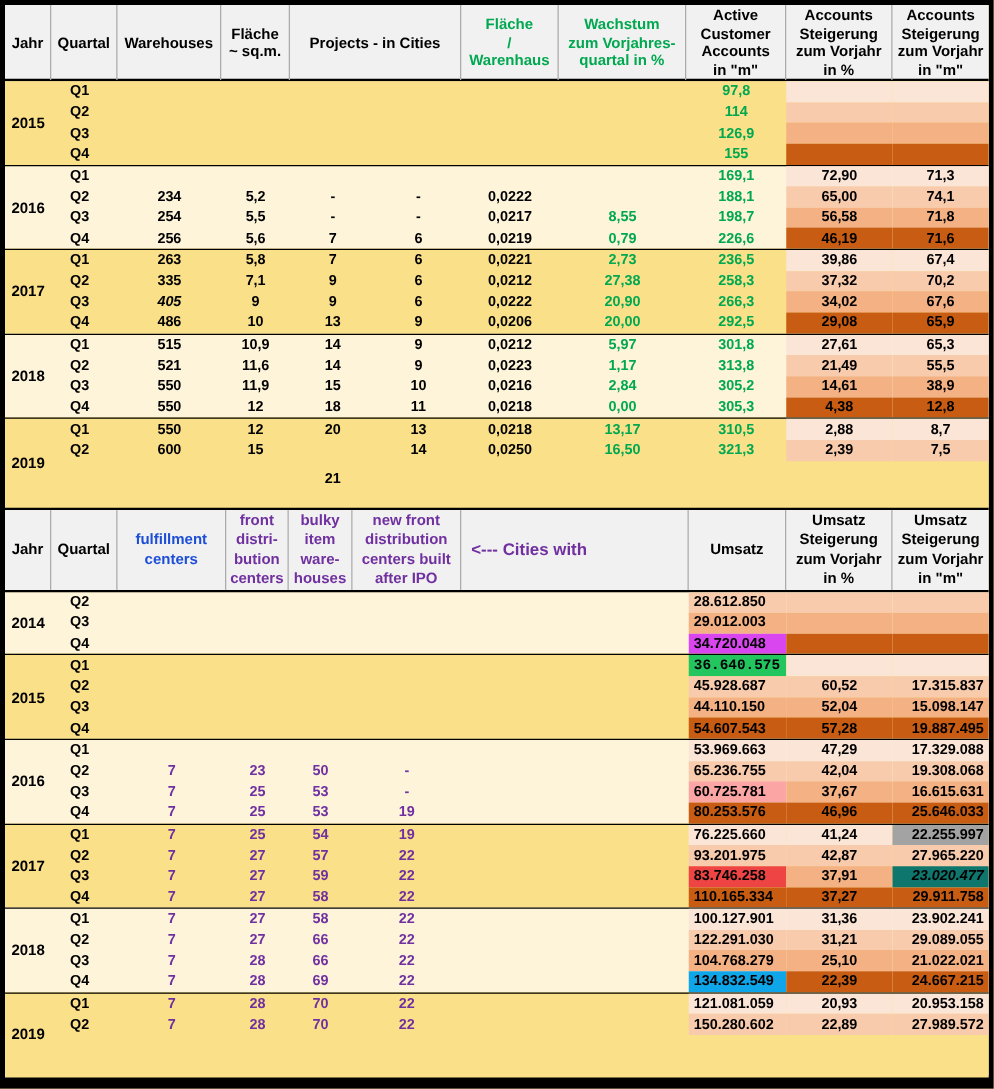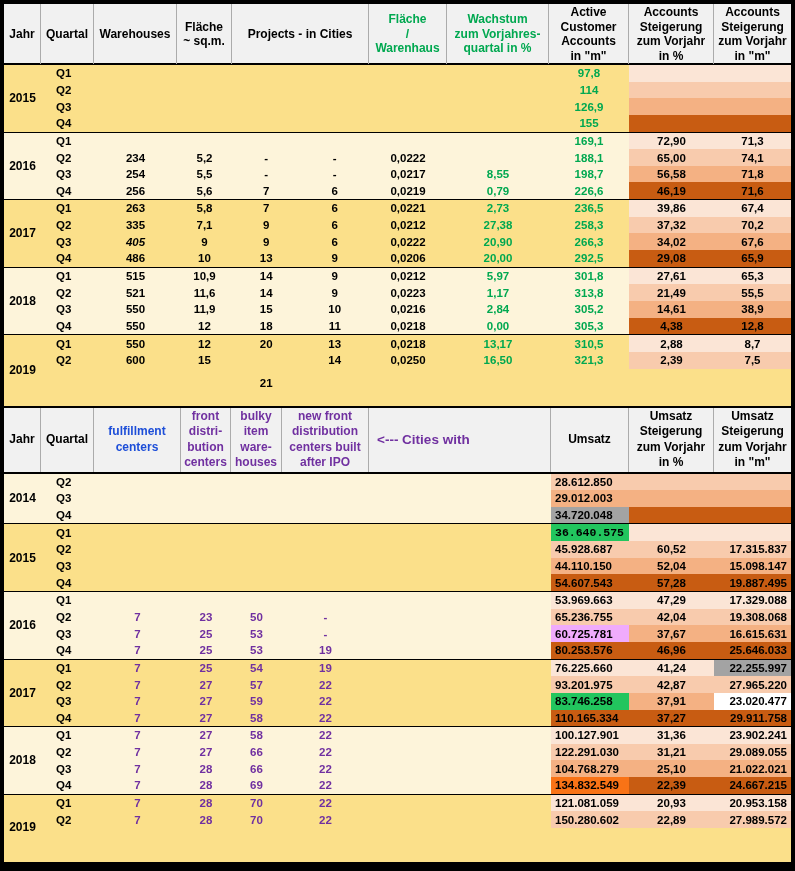--- a/index.html
+++ b/index.html
@@ -313,21 +313,21 @@
         <div class="c" style="grid-area: 2 / 7;"></div>
         <div class="c lft" style="grid-area: 2 / 8; background: rgb(244, 177, 131);">29.012.003</div>
         <div class="c" style="grid-area: 2 / 9; background: rgb(244, 177, 131);"></div>
         <div class="c rgt" style="grid-area: 2 / 10; background: rgb(244, 177, 131);"></div>
         <div class="c ql" style="grid-area: 3 / 2;">Q4</div>
         <div class="c" style="grid-area: 3 / 3; color: rgb(112, 48, 160);"></div>
         <div class="c" style="grid-area: 3 / 4; color: rgb(112, 48, 160);"></div>
         <div class="c" style="grid-area: 3 / 5; color: rgb(112, 48, 160);"></div>
         <div class="c" style="grid-area: 3 / 6; color: rgb(112, 48, 160);"></div>
         <div class="c" style="grid-area: 3 / 7;"></div>
-        <div class="c lft" style="grid-area: 3 / 8; background: #a3a3a3;">34.720.048</div>
+        <div class="c lft" style="grid-area: 3 / 8; background: #d946ef;">34.720.048</div>
         <div class="c" style="grid-area: 3 / 9; background: rgb(200, 92, 18);"></div>
         <div class="c rgt" style="grid-area: 3 / 10; background: rgb(200, 92, 18);"></div>
       </div>
       <div class="block" style="grid-template-columns: 37px 53px 87px 50px 51px 87px 182px 78px 85px 77px; grid-auto-rows: 16.65px; background: rgb(251, 224, 138);">
         <div class="year" style="grid-row: 1 / span 4;">2015</div>
         <div class="c ql" style="grid-area: 1 / 2;">Q1</div>
         <div class="c" style="grid-area: 1 / 3; color: rgb(112, 48, 160);"></div>
         <div class="c" style="grid-area: 1 / 4; color: rgb(112, 48, 160);"></div>
         <div class="c" style="grid-area: 1 / 5; color: rgb(112, 48, 160);"></div>
         <div class="c" style="grid-area: 1 / 6; color: rgb(112, 48, 160);"></div>
@@ -382,21 +382,21 @@
         <div class="c" style="grid-area: 2 / 7;"></div>
         <div class="c lft" style="grid-area: 2 / 8; background: rgb(248, 203, 173);">65.236.755</div>
         <div class="c" style="grid-area: 2 / 9; background: rgb(248, 203, 173);">42,04</div>
         <div class="c rgt" style="grid-area: 2 / 10; background: rgb(248, 203, 173);">19.308.068</div>
         <div class="c ql" style="grid-area: 3 / 2;">Q3</div>
         <div class="c" style="grid-area: 3 / 3; color: rgb(112, 48, 160);">7</div>
         <div class="c" style="grid-area: 3 / 4; color: rgb(112, 48, 160);">25</div>
         <div class="c" style="grid-area: 3 / 5; color: rgb(112, 48, 160);">53</div>
         <div class="c" style="grid-area: 3 / 6; color: rgb(112, 48, 160);">-</div>
         <div class="c" style="grid-area: 3 / 7;"></div>
-        <div class="c lft" style="grid-area: 3 / 8; background: #f0abfc;">60.725.781</div>
+        <div class="c lft" style="grid-area: 3 / 8; background: #fca5a5;">60.725.781</div>
         <div class="c" style="grid-area: 3 / 9; background: rgb(244, 177, 131);">37,67</div>
         <div class="c rgt" style="grid-area: 3 / 10; background: rgb(244, 177, 131);">16.615.631</div>
         <div class="c ql" style="grid-area: 4 / 2;">Q4</div>
         <div class="c" style="grid-area: 4 / 3; color: rgb(112, 48, 160);">7</div>
         <div class="c" style="grid-area: 4 / 4; color: rgb(112, 48, 160);">25</div>
         <div class="c" style="grid-area: 4 / 5; color: rgb(112, 48, 160);">53</div>
         <div class="c" style="grid-area: 4 / 6; color: rgb(112, 48, 160);">19</div>
         <div class="c" style="grid-area: 4 / 7;"></div>
         <div class="c lft" style="grid-area: 4 / 8; background: rgb(200, 92, 18);">80.253.576</div>
         <div class="c" style="grid-area: 4 / 9; background: rgb(200, 92, 18);">46,96</div>
@@ -421,23 +421,23 @@
         <div class="c" style="grid-area: 2 / 7;"></div>
         <div class="c lft" style="grid-area: 2 / 8; background: rgb(248, 203, 173);">93.201.975</div>
         <div class="c" style="grid-area: 2 / 9; background: rgb(248, 203, 173); text-align: right;">42,87</div>
         <div class="c rgt" style="grid-area: 2 / 10; background: rgb(248, 203, 173);">27.965.220</div>
         <div class="c ql" style="grid-area: 3 / 2;">Q3</div>
         <div class="c" style="grid-area: 3 / 3; color: rgb(112, 48, 160);">7</div>
         <div class="c" style="grid-area: 3 / 4; color: rgb(112, 48, 160);">27</div>
         <div class="c" style="grid-area: 3 / 5; color: rgb(112, 48, 160);">59</div>
         <div class="c" style="grid-area: 3 / 6; color: rgb(112, 48, 160);">22</div>
         <div class="c" style="grid-area: 3 / 7;"></div>
-        <div class="c lft" style="grid-area: 3 / 8; background: #22c55e;">83.746.258</div>
+        <div class="c lft" style="grid-area: 3 / 8; background: #ef4444;">83.746.258</div>
         <div class="c" style="grid-area: 3 / 9; background: rgb(244, 177, 131);">37,91</div>
-        <div class="c rgt" style="grid-area: 3 / 10; background: #ffffff;">23.020.477</div>
+        <div class="c rgt" style="grid-area: 3 / 10; background: #0f766e; font-style: italic;">23.020.477</div>
         <div class="c ql" style="grid-area: 4 / 2;">Q4</div>
         <div class="c" style="grid-area: 4 / 3; color: rgb(112, 48, 160);">7</div>
         <div class="c" style="grid-area: 4 / 4; color: rgb(112, 48, 160);">27</div>
         <div class="c" style="grid-area: 4 / 5; color: rgb(112, 48, 160);">58</div>
         <div class="c" style="grid-area: 4 / 6; color: rgb(112, 48, 160);">22</div>
         <div class="c" style="grid-area: 4 / 7;"></div>
         <div class="c lft" style="grid-area: 4 / 8; background: rgb(200, 92, 18);">110.165.334</div>
         <div class="c" style="grid-area: 4 / 9; background: rgb(200, 92, 18);">37,27</div>
         <div class="c rgt" style="grid-area: 4 / 10; background: rgb(200, 92, 18);">29.911.758</div>
       </div>
@@ -469,21 +469,21 @@
         <div class="c" style="grid-area: 3 / 7;"></div>
         <div class="c lft" style="grid-area: 3 / 8; background: rgb(244, 177, 131);">104.768.279</div>
         <div class="c" style="grid-area: 3 / 9; background: rgb(244, 177, 131);">25,10</div>
         <div class="c rgt" style="grid-area: 3 / 10; background: rgb(244, 177, 131);">21.022.021</div>
         <div class="c ql" style="grid-area: 4 / 2;">Q4</div>
         <div class="c" style="grid-area: 4 / 3; color: rgb(112, 48, 160);">7</div>
         <div class="c" style="grid-area: 4 / 4; color: rgb(112, 48, 160);">28</div>
         <div class="c" style="grid-area: 4 / 5; color: rgb(112, 48, 160);">69</div>
         <div class="c" style="grid-area: 4 / 6; color: rgb(112, 48, 160);">22</div>
         <div class="c" style="grid-area: 4 / 7;"></div>
-        <div class="c lft" style="grid-area: 4 / 8; background: #f97316;">134.832.549</div>
+        <div class="c lft" style="grid-area: 4 / 8; background: #0ea5e9;">134.832.549</div>
         <div class="c" style="grid-area: 4 / 9; background: rgb(200, 92, 18);">22,39</div>
         <div class="c rgt" style="grid-area: 4 / 10; background: rgb(200, 92, 18);">24.667.215</div>
       </div>
       <div class="block" style="grid-template-columns: 37px 53px 87px 50px 51px 87px 182px 78px 85px 77px; grid-auto-rows: 16.65px; background: rgb(251, 224, 138); padding-bottom: 32px;">
         <div class="year" style="grid-row: 1 / span 2; position: relative; top: 16px;">2019</div>
         <div class="c ql" style="grid-area: 1 / 2;">Q1</div>
         <div class="c" style="grid-area: 1 / 3; color: rgb(112, 48, 160);">7</div>
         <div class="c" style="grid-area: 1 / 4; color: rgb(112, 48, 160);">28</div>
         <div class="c" style="grid-area: 1 / 5; color: rgb(112, 48, 160);">70</div>
         <div class="c" style="grid-area: 1 / 6; color: rgb(112, 48, 160);">22</div>

